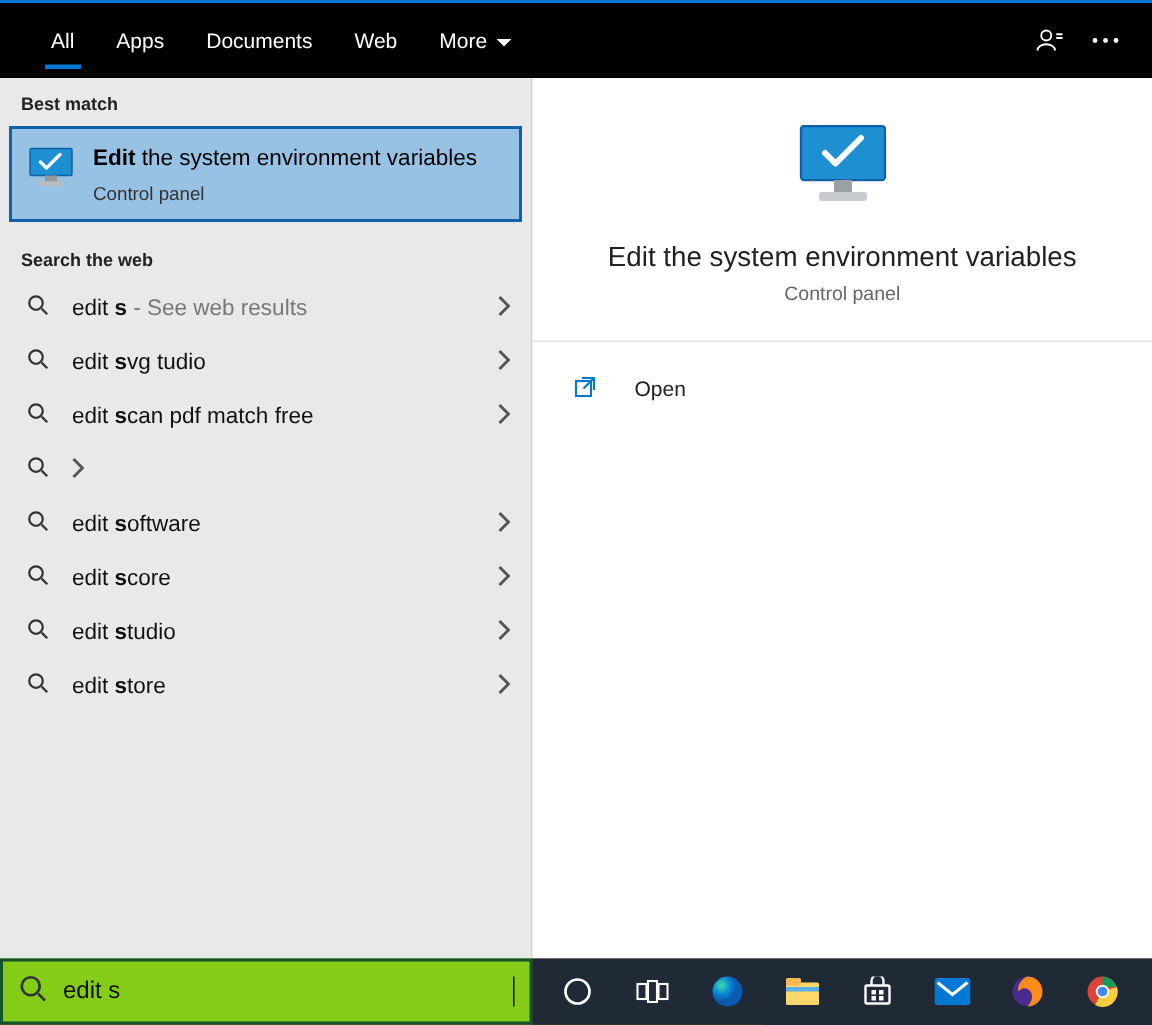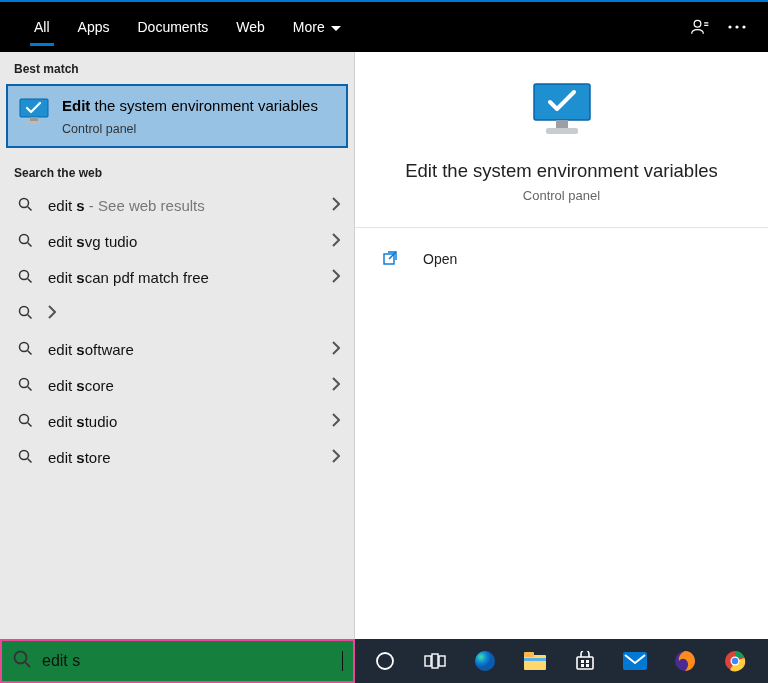--- a/index.html
+++ b/index.html
@@ -29,21 +29,21 @@
   .wi-text .hint { color: #777; font-weight: 400; }
   .wi-chevron { color: #555; }
   .right { flex: 1; background: #fff; display: flex; flex-direction: column; }
   .preview-top { display: flex; flex-direction: column; align-items: center; padding: 28px 30px 24px; border-bottom: 1px solid #e3e3e3; }
   .preview-title { font-size: 18.5px; color: #222; margin-top: 18px; text-align: center; }
   .preview-sub { font-size: 13px; color: #666; margin-top: 6px; }
   .actions { padding: 14px 20px; }
   .action-row { display: flex; align-items: center; height: 34px; gap: 24px; font-size: 14px; color: #222; cursor: pointer; padding: 0 6px; }
   .action-row .aicon { width: 18px; text-align: center; color: #0078d4; }
   .bottom { height: 44px; display: flex; }
-  .search-box { flex: 0 0 355px; background: #15803d; border: 2px solid #ec4899; display: flex; align-items: center; padding: 0 10px; gap: 10px; }
+  .search-box { flex: 0 0 355px; background: #84cc16; border: 2px solid #14532d; display: flex; align-items: center; padding: 0 10px; gap: 10px; }
   .search-box input { border: none; outline: none; flex: 1; font-size: 16px; color: #111; background: transparent; }
   .caret { width: 1px; height: 20px; background: #111; animation: blink 1s step-end infinite; }
   @keyframes blink { 50% { opacity: 0; } }
   .taskbar { flex: 1; background: #1f2a36; display: flex; align-items: center; padding: 0 8px; gap: 6px; }
   .tb-btn { width: 44px; height: 38px; display: flex; align-items: center; justify-content: center; cursor: pointer; border-radius: 2px; }
   .monitor-svg { display:block; }
 </style>
 </head>
 <body>
 

